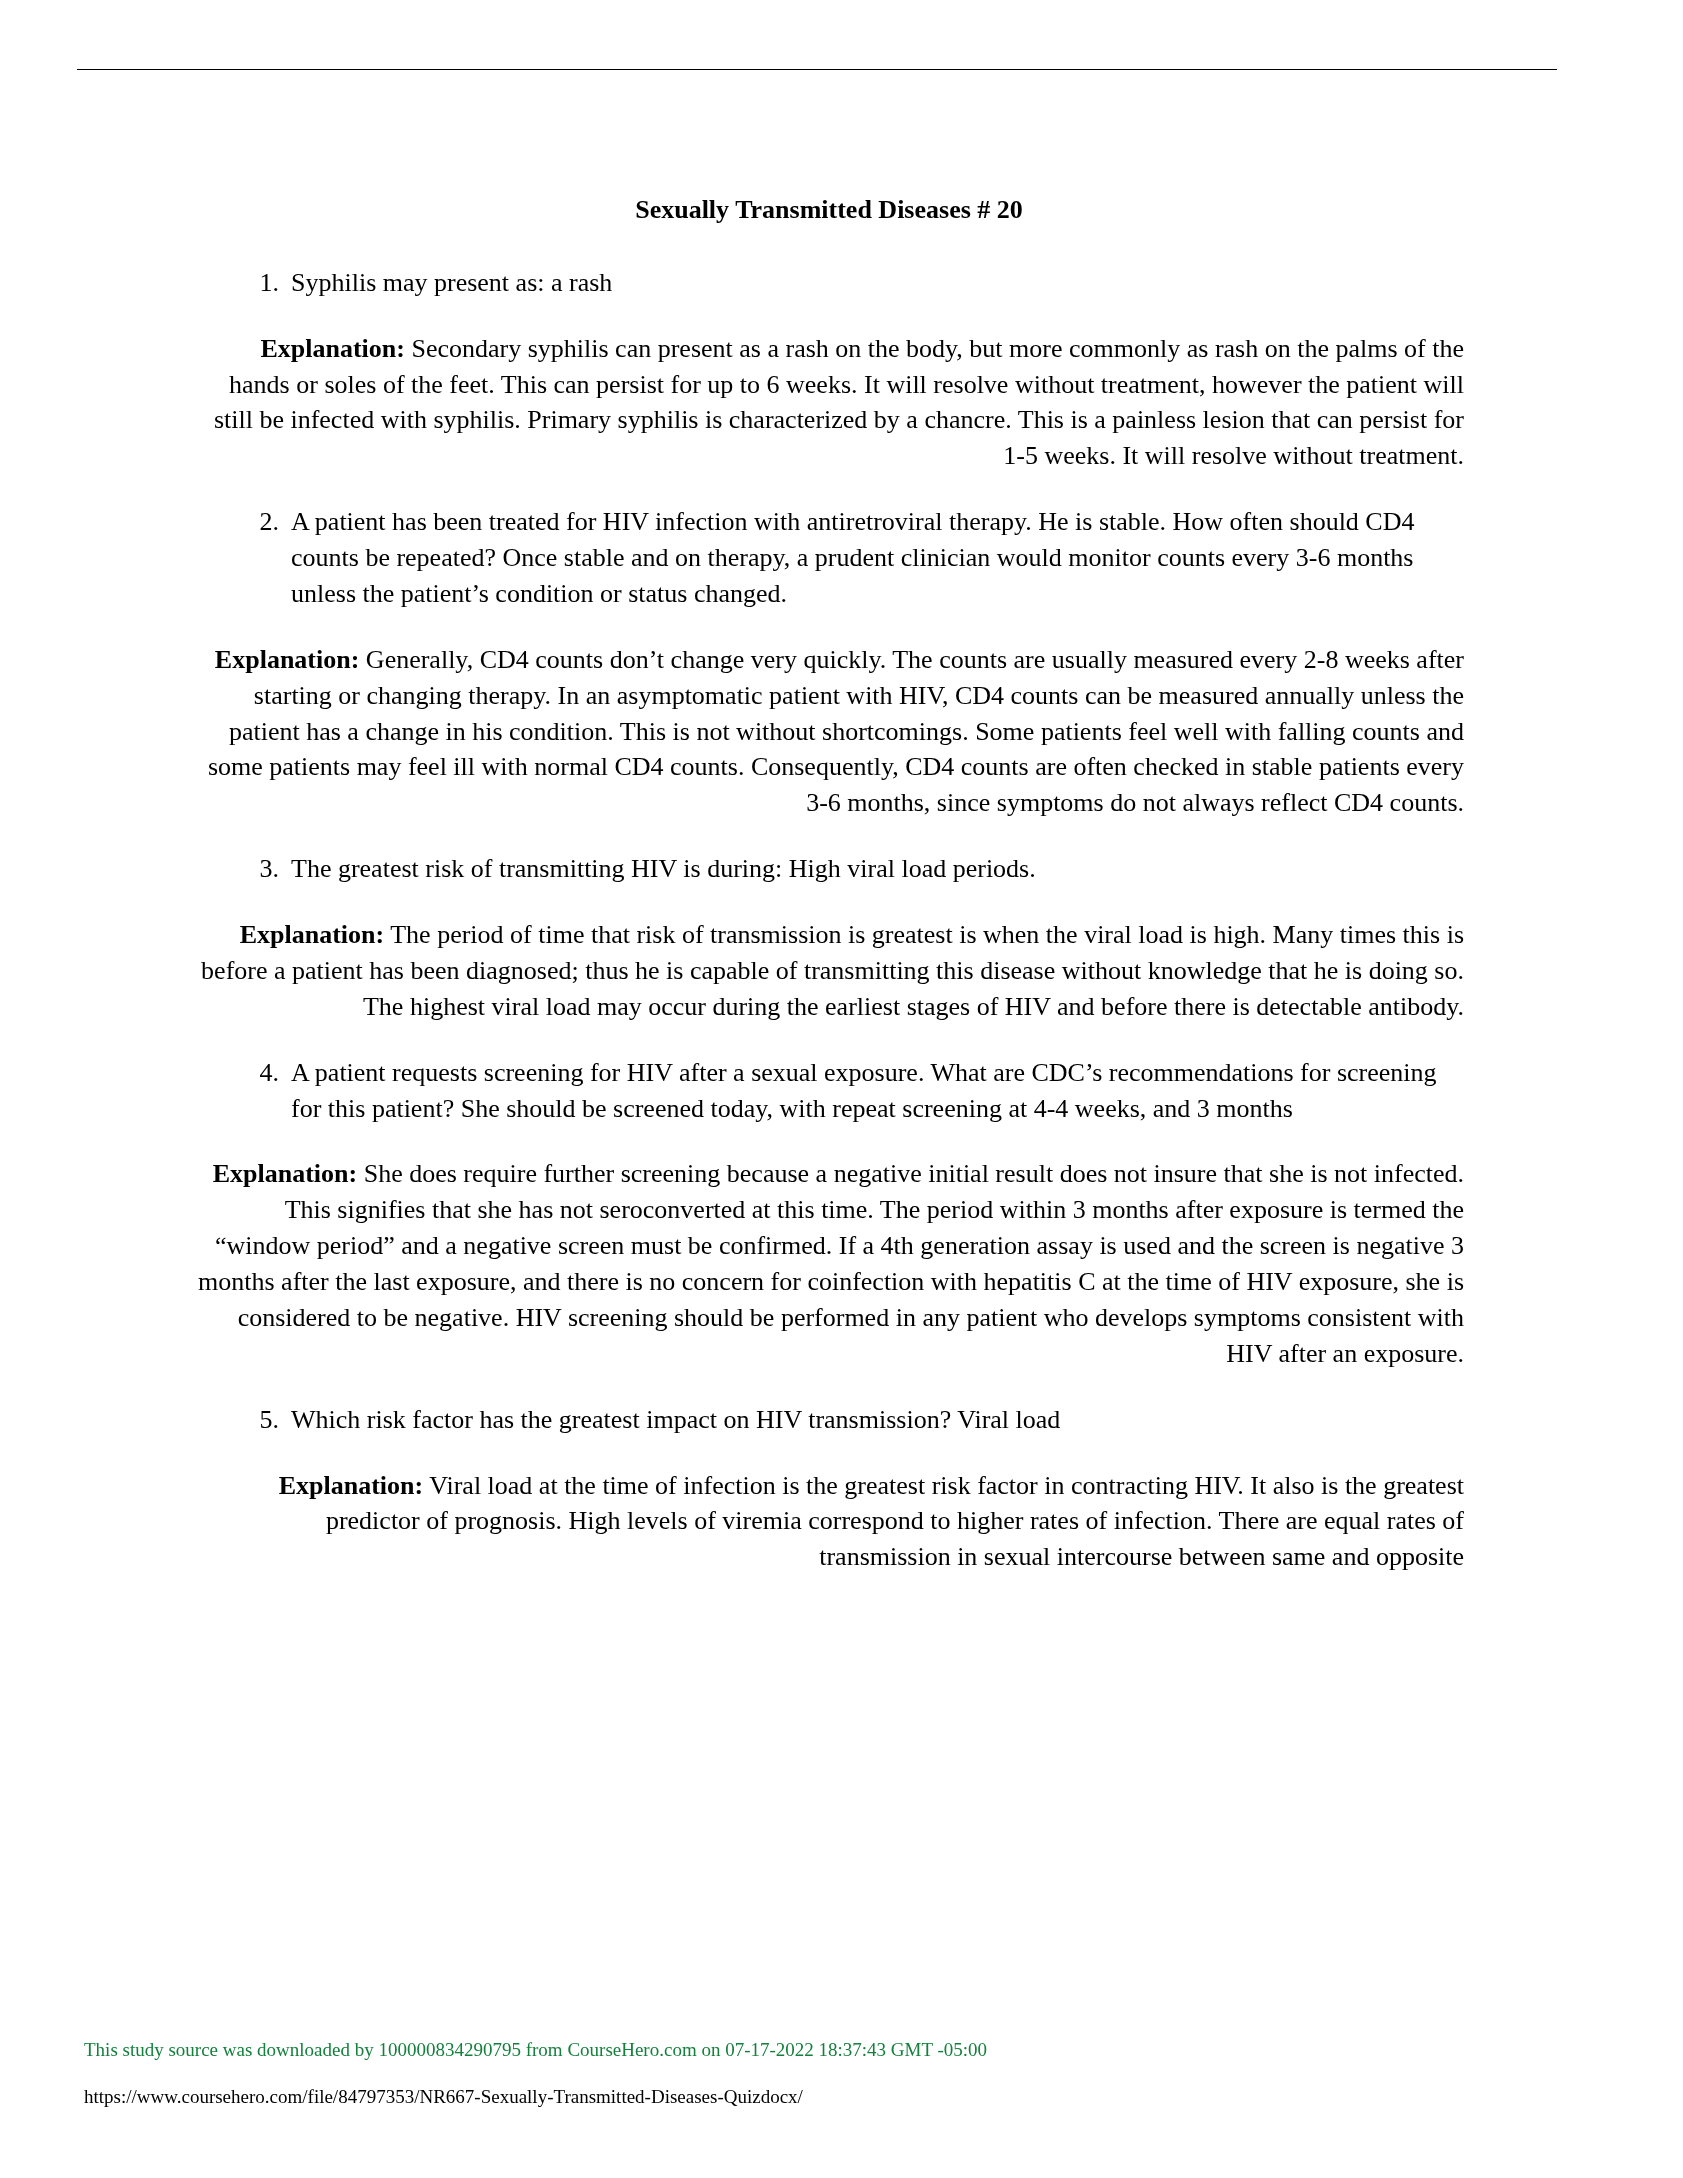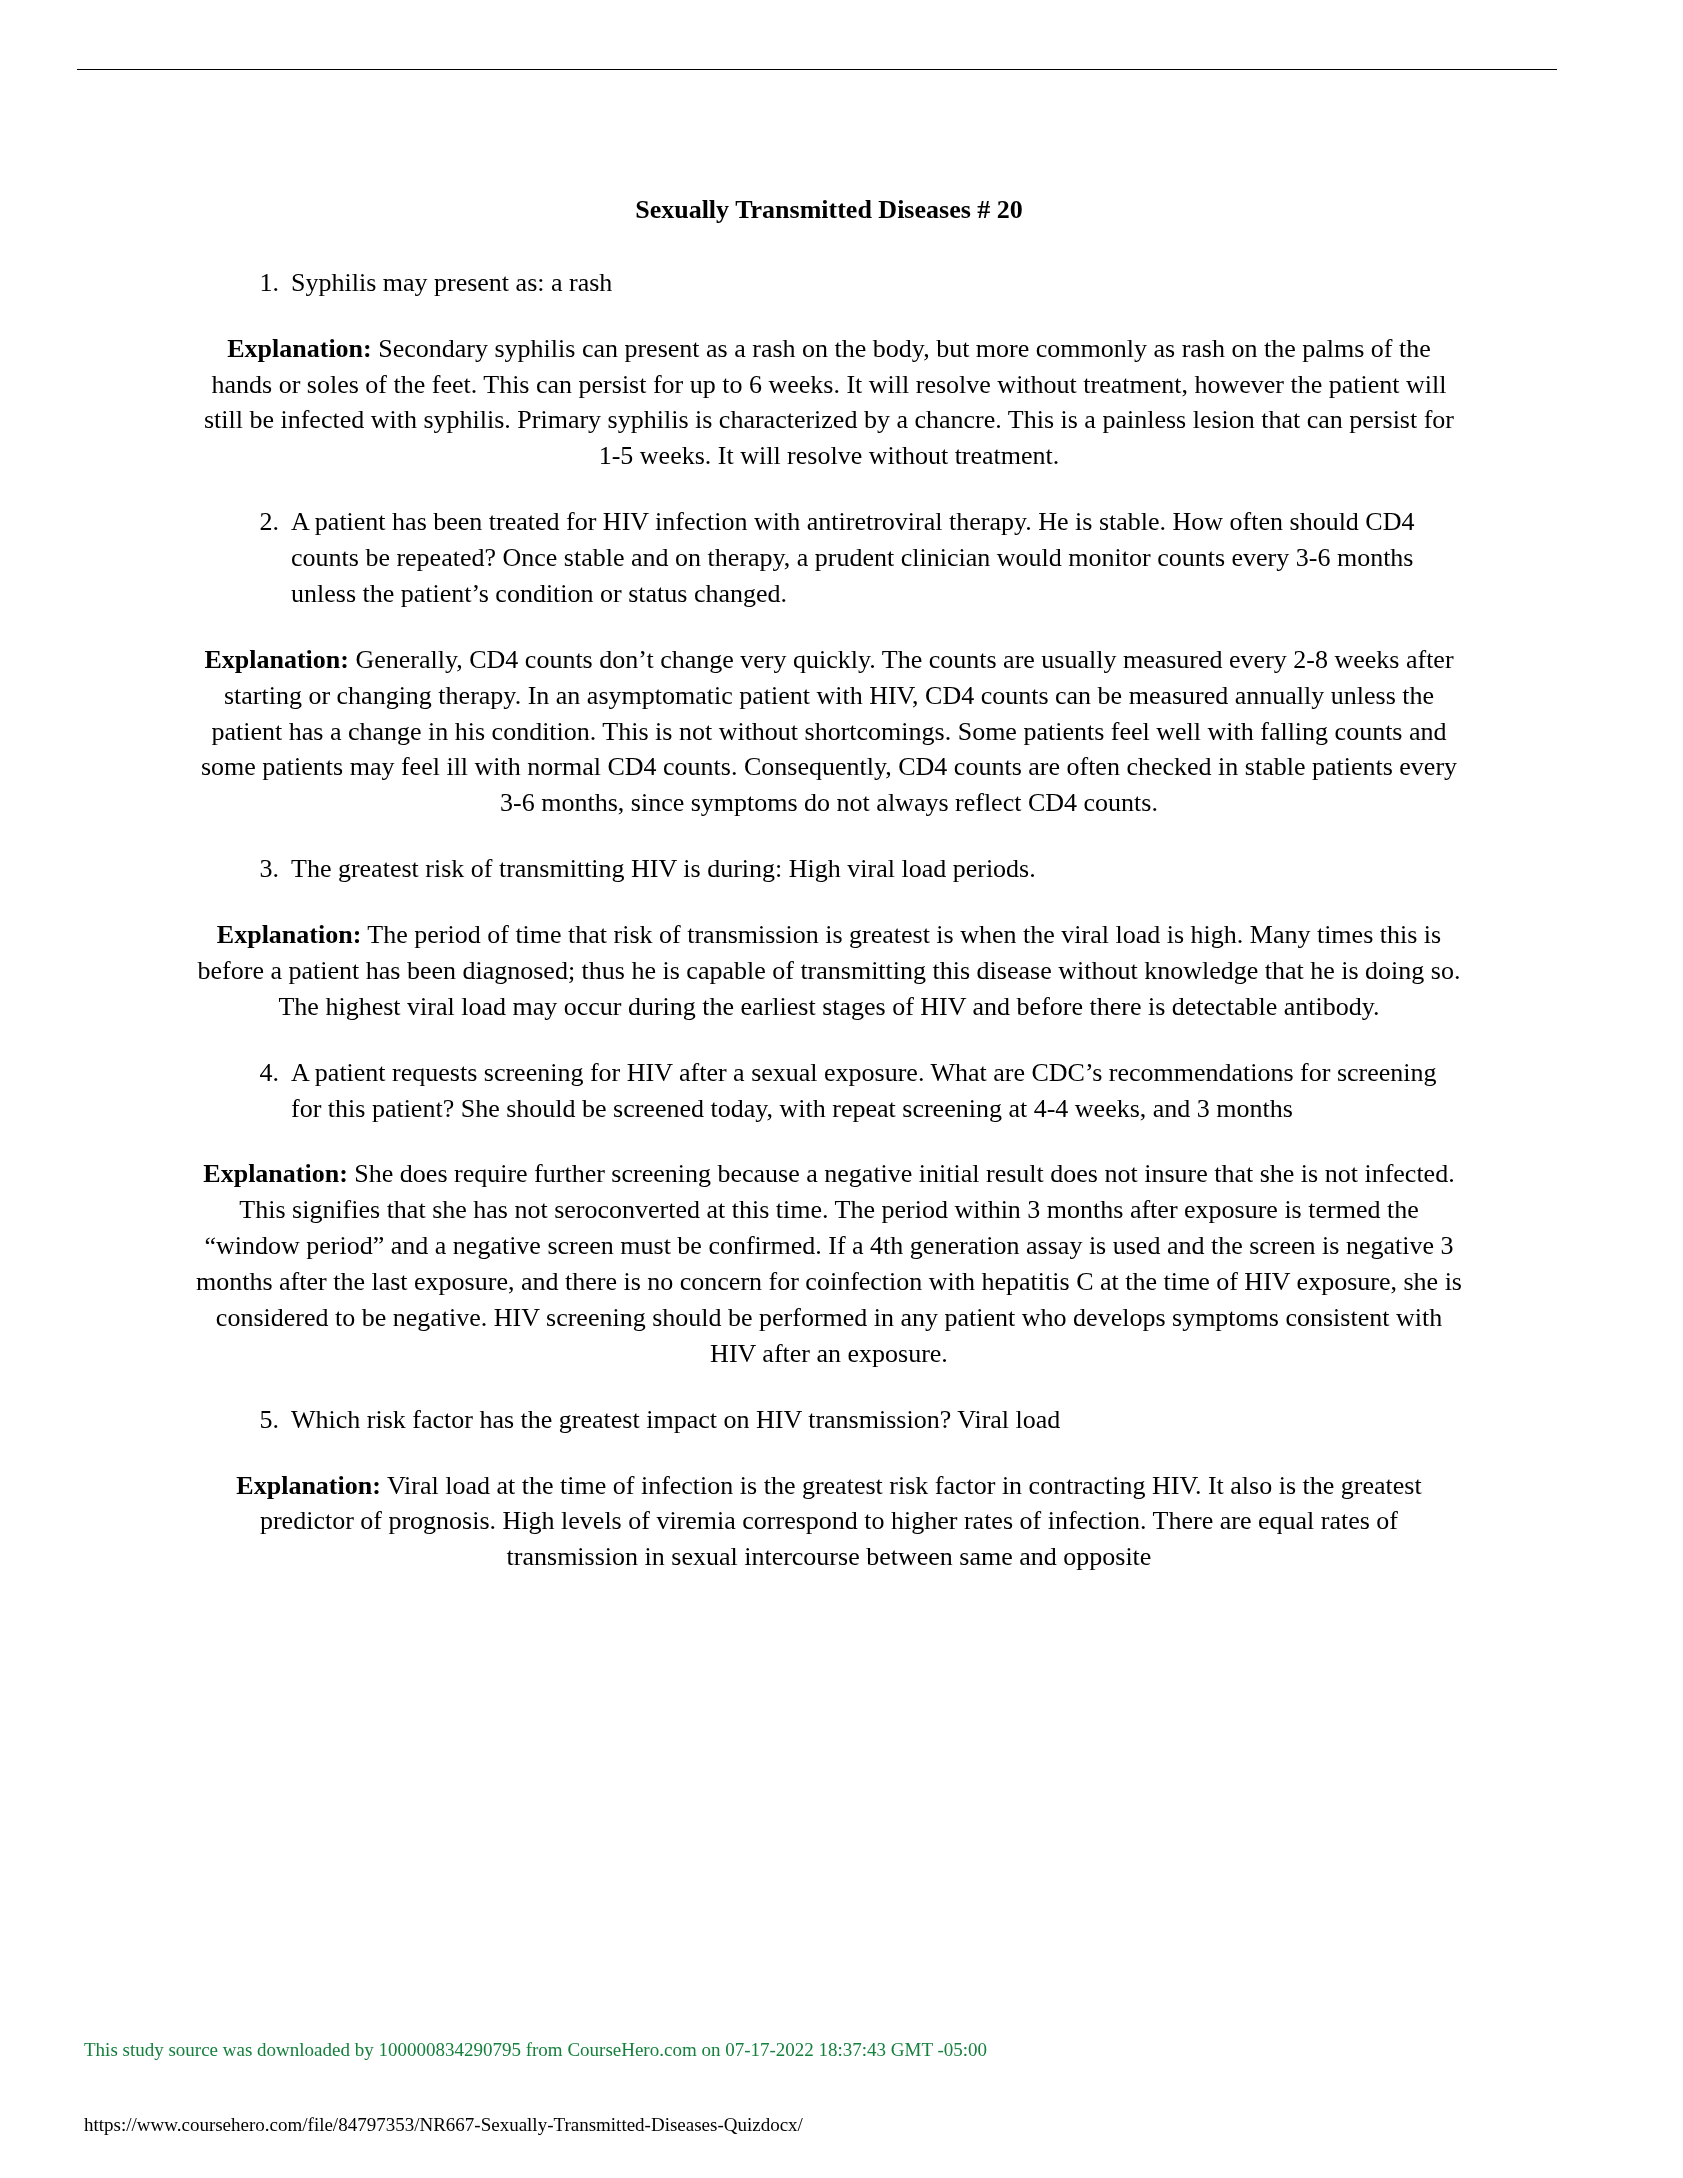--- a/index.html
+++ b/index.html
@@ -58,41 +58,41 @@
     left: 45px;
     top: 0;
     width: 40px;
     text-align: right;
     font-size: 26px;
   }
   .explanation {
     font-size: 26px;
     line-height: 1.38;
     margin: 0 0 30px 0;
-    text-align: center;
+    text-align: right;
   }
   .explanation .lead {
     font-weight: bold;
   }
   .footer {
     position: absolute;
     left: 84px;
     top: 2037px;
     width: 1505px;
   }
   .footer-line1 {
     font-size: 19px;
     line-height: 1.4;
     color: #15803d;
   }
   .footer-line2 {
     font-size: 19px;
     line-height: 1.4;
     color: #000000;
-    margin-top: 48px;
+    margin-top: 20px;
   }
 </style>
 </head>
 <body>
 
 <div class="page">
 
   <div class="top-rule"></div>
 
   <div class="content">

